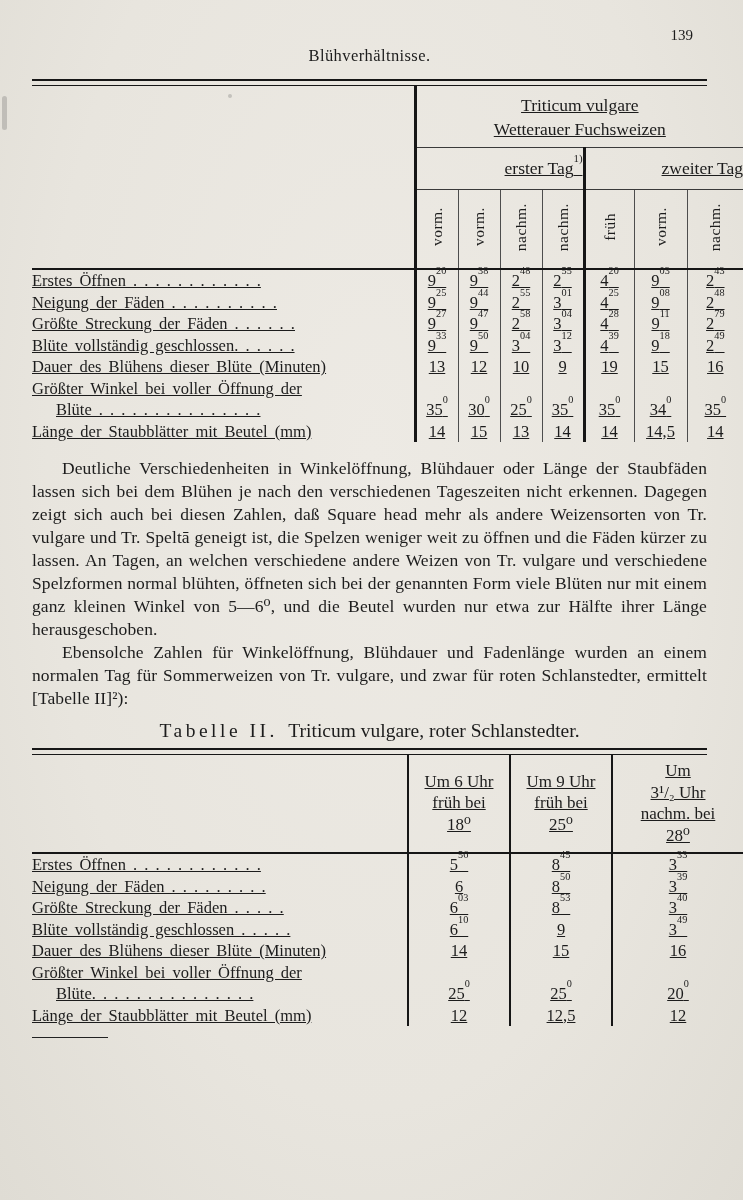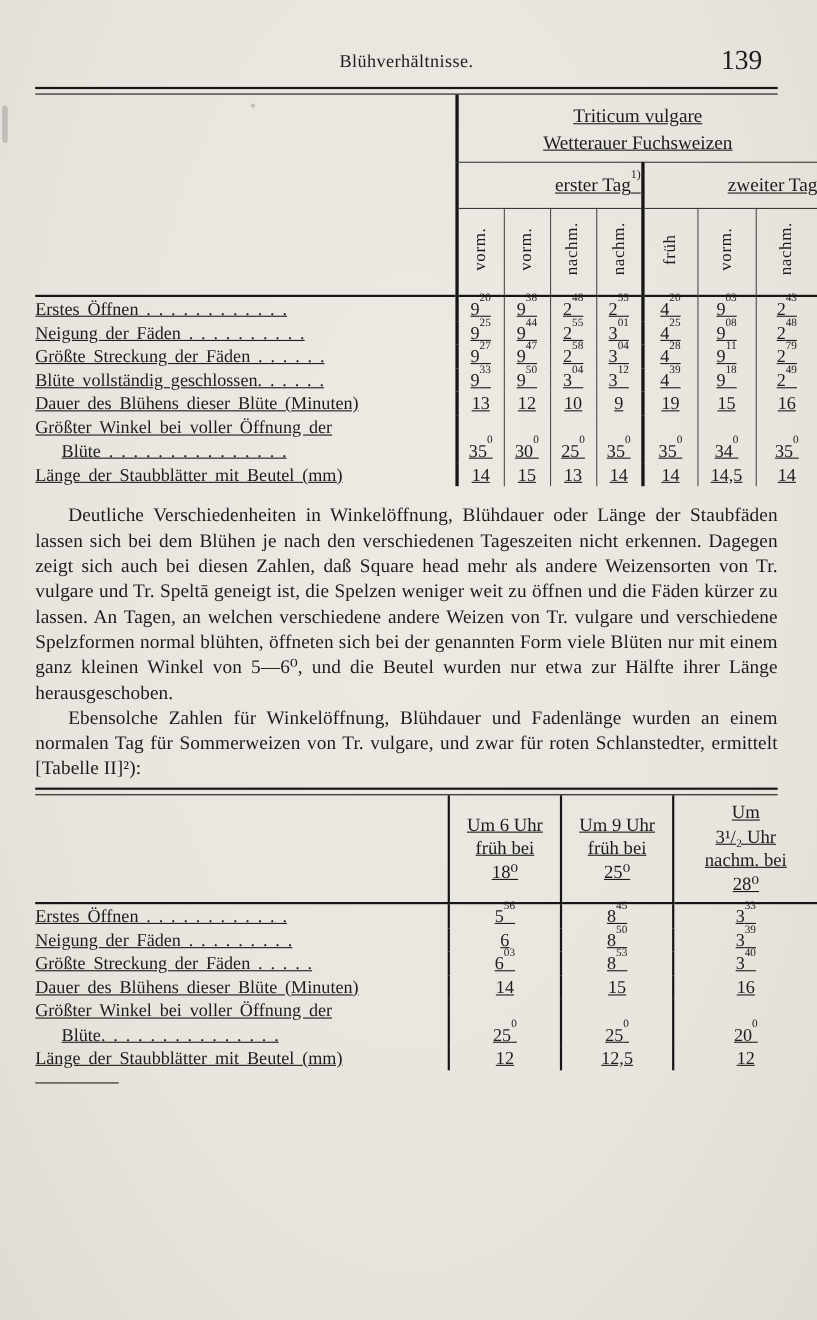--- a/index.html
+++ b/index.html
@@ -12,21 +12,21 @@
   .page {
     position:relative; width:743px; height:1200px; overflow:hidden;
     box-sizing:border-box; padding:0 36px 0 32px;
     background: radial-gradient(ellipse at 50% 38%, #edeae4 0%, #e8e5de 62%, #dfdcd4 100%);
   }
   .speck { position:absolute; background:#555; border-radius:50%; opacity:.25; }
 
   
   .running-head { position:relative; padding-top:46px; height:24px; font-size:16.5px; }
   .rh-title { position:absolute; left:0; right:0; text-align:center; letter-spacing:.4px; }
-  .rh-page { position:absolute; right:14px; top:42px; font-size:25px; }
+  .rh-page { position:absolute; right:14px; top:27px; font-size:15px; }
 
   
   .tbl-title { text-align:center; margin-top:27px; font-size:19.5px; }
   .sperr { letter-spacing:3.5px; margin-right:6px; }
 
   .double-rule { margin-top:9px; height:4px;
     border-top:2.5px solid #171717; border-bottom:1.5px solid #171717; }
   .double-rule.t2 { margin-top:6px; }
 
   table { border-collapse:collapse; width:711px; table-layout:fixed;text-decoration:underline; }
@@ -192,20 +192,23 @@
           <td class="val b3">14</td>
           <td class="val">14,5</td>
           <td class="val">14</td>
         </tr>
       </tbody>
   </table>
 
   <p class="par first">Deutliche Verschiedenheiten in Winkelöffnung, Blühdauer oder Länge der Staubfäden lassen sich bei dem Blühen je nach den verschiedenen Tageszeiten nicht erkennen. Dagegen zeigt sich auch bei diesen Zahlen, daß Square head mehr als andere Weizensorten von Tr. vulgare und Tr. Speltā geneigt ist, die Spelzen weniger weit zu öffnen und die Fäden kürzer zu lassen. An Tagen, an welchen verschiedene andere Weizen von Tr. vulgare und verschiedene Spelzformen normal blühten, öffneten sich bei der genannten Form viele Blüten nur mit einem ganz kleinen Winkel von 5—6⁰, und die Beutel wurden nur etwa zur Hälfte ihrer Länge herausgeschoben.</p>
   <p class="par second">Ebensolche Zahlen für Winkelöffnung, Blühdauer und Fadenlänge wurden an einem normalen Tag für Sommerweizen von Tr. vulgare, und zwar für roten Schlanstedter, ermittelt [Tabelle II]²):</p>
 
+  <div class="tbl-title" style="margin-top:10px;">
+    <span class="sperr">Tabelle II.</span> <span>Triticum vulgare, roter Schlanstedter.</span>
+  </div>
 
   <div class="double-rule t2"></div>
 
   <table class="t2">
     <colgroup>
       <col style="width:376px">
         <col style="width:102px">
         <col style="width:102px">
         <col style="width:131px">
     </colgroup>
@@ -243,20 +246,26 @@
           <td class="val b3">8<sup>50</sup></td>
           <td class="val b3">3<sup>39</sup></td>
         </tr>
         <tr>
           <td class="lbl">Größte Streckung der Fäden . . . . .</td>
           <td class="val b3">6<sup>03</sup></td>
           <td class="val b3">8<sup>53</sup></td>
           <td class="val b3">3<sup>40</sup></td>
         </tr>
         <tr>
+          <td class="lbl">Blüte vollständig geschlossen . . . . .</td>
+          <td class="val b3">6<sup>10</sup></td>
+          <td class="val b3">9</td>
+          <td class="val b3">3<sup>49</sup></td>
+        </tr>
+        <tr>
           <td class="lbl">Dauer des Blühens dieser Blüte (Minuten)</td>
           <td class="val b3">14</td>
           <td class="val b3">15</td>
           <td class="val b3">16</td>
         </tr>
         <tr>
           <td class="lbl">
             <div>Größter Winkel bei voller Öffnung der</div>
             <div class="lbl2">Blüte. . . . . . . . . . . . . . .</div>
           </td>

